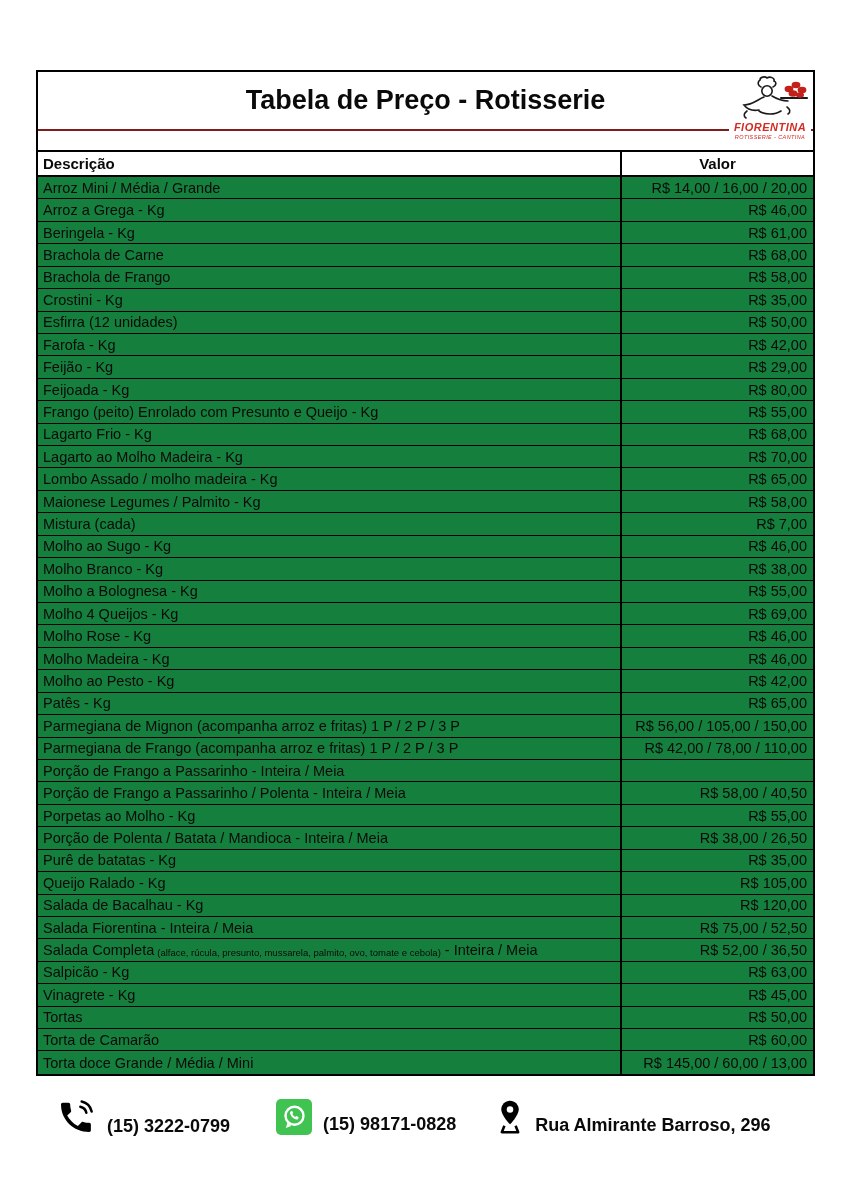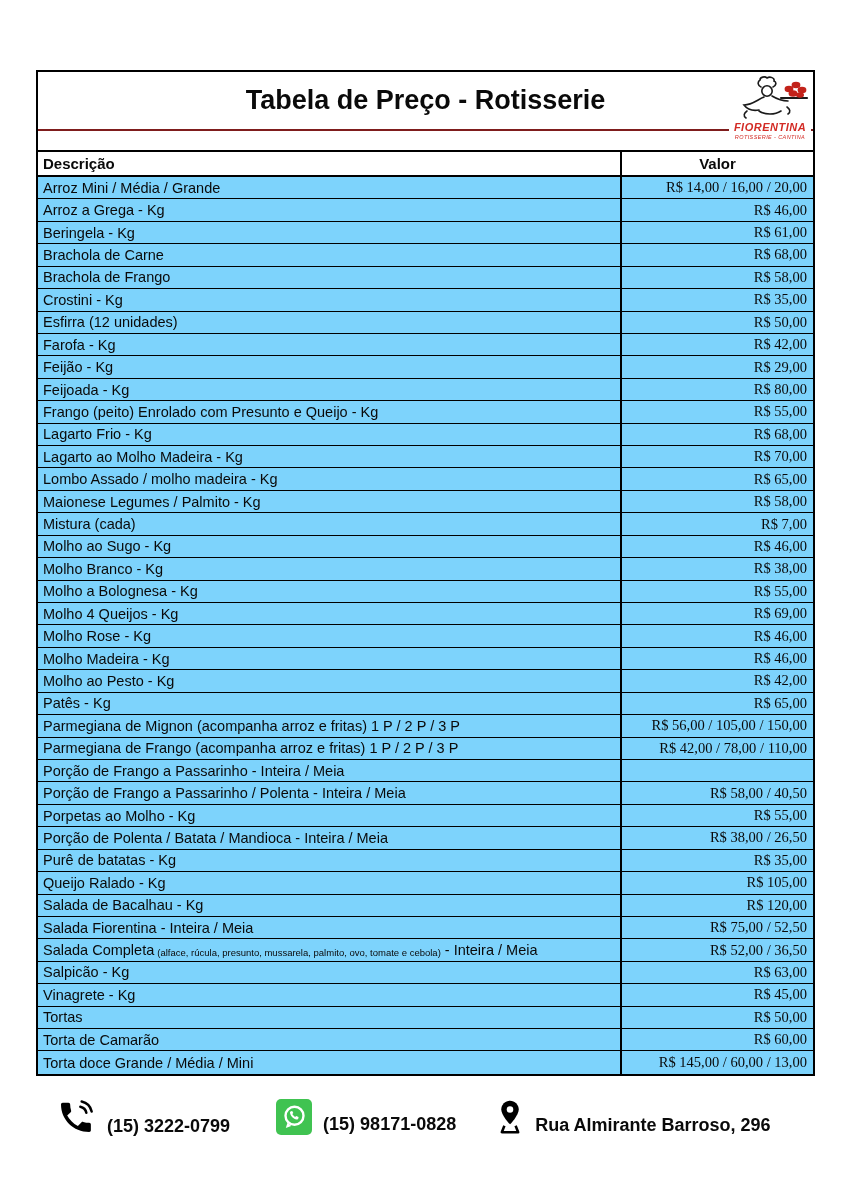--- a/index.html
+++ b/index.html
@@ -27,30 +27,30 @@
   .spacer-row{height:21px;border-bottom:2px solid #000;box-sizing:border-box;}
   .header-row{
     display:flex;height:25px;border-bottom:2.5px solid #000;
     font-weight:bold;font-size:15px;box-sizing:border-box;align-items:stretch;
   }
   .hd-desc{flex:0 0 584px;box-sizing:border-box;border-right:2px solid #000;
     display:flex;align-items:center;padding:0 5px;}
   .hd-val{flex:1;display:flex;align-items:center;justify-content:center;}
   .trow{
     display:flex;height:22.425px;border-bottom:1.5px solid #000;
-    box-sizing:border-box;font-size:14.5px;align-items:stretch;background:#7dd3fc;
+    box-sizing:border-box;font-size:14.5px;align-items:stretch;background:#15803d;
   }
   .trow:last-child{border-bottom:none;}
   .td-desc{
     flex:0 0 584px;box-sizing:border-box;border-right:2px solid #000;
     display:flex;align-items:center;padding:0 5px;white-space:nowrap;overflow:hidden;
   }
   .td-val{
     flex:1;display:flex;align-items:center;justify-content:flex-end;
-    padding:0 6px;white-space:nowrap;font-family:Liberation Serif, serif;
+    padding:0 6px;white-space:nowrap;
   }
   .small-note{font-size:9.5px;margin:4px 4px 0 3px;white-space:nowrap;}
   .footer{
     position:absolute;left:36px;top:1092px;width:779px;height:50px;
     display:flex;align-items:center;
   }
   .contact{display:flex;align-items:flex-end;font-weight:bold;font-size:18px;}
   .contact .cicon{display:flex;align-items:center;margin-right:11px;}
   .c-phone{margin-left:20px;}
   .c-whats{margin-left:46px;}

